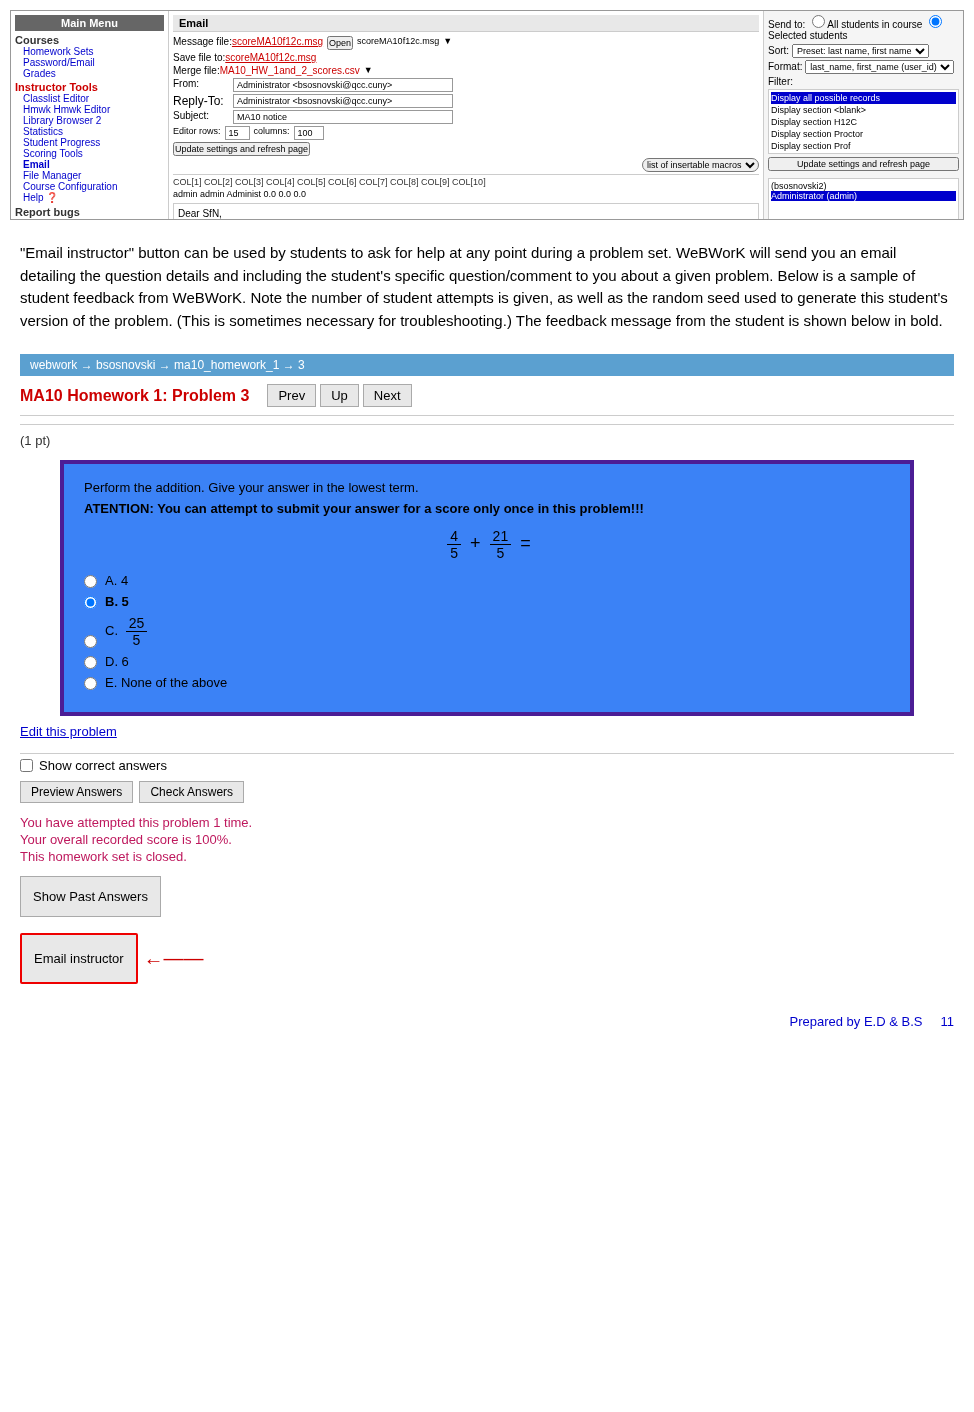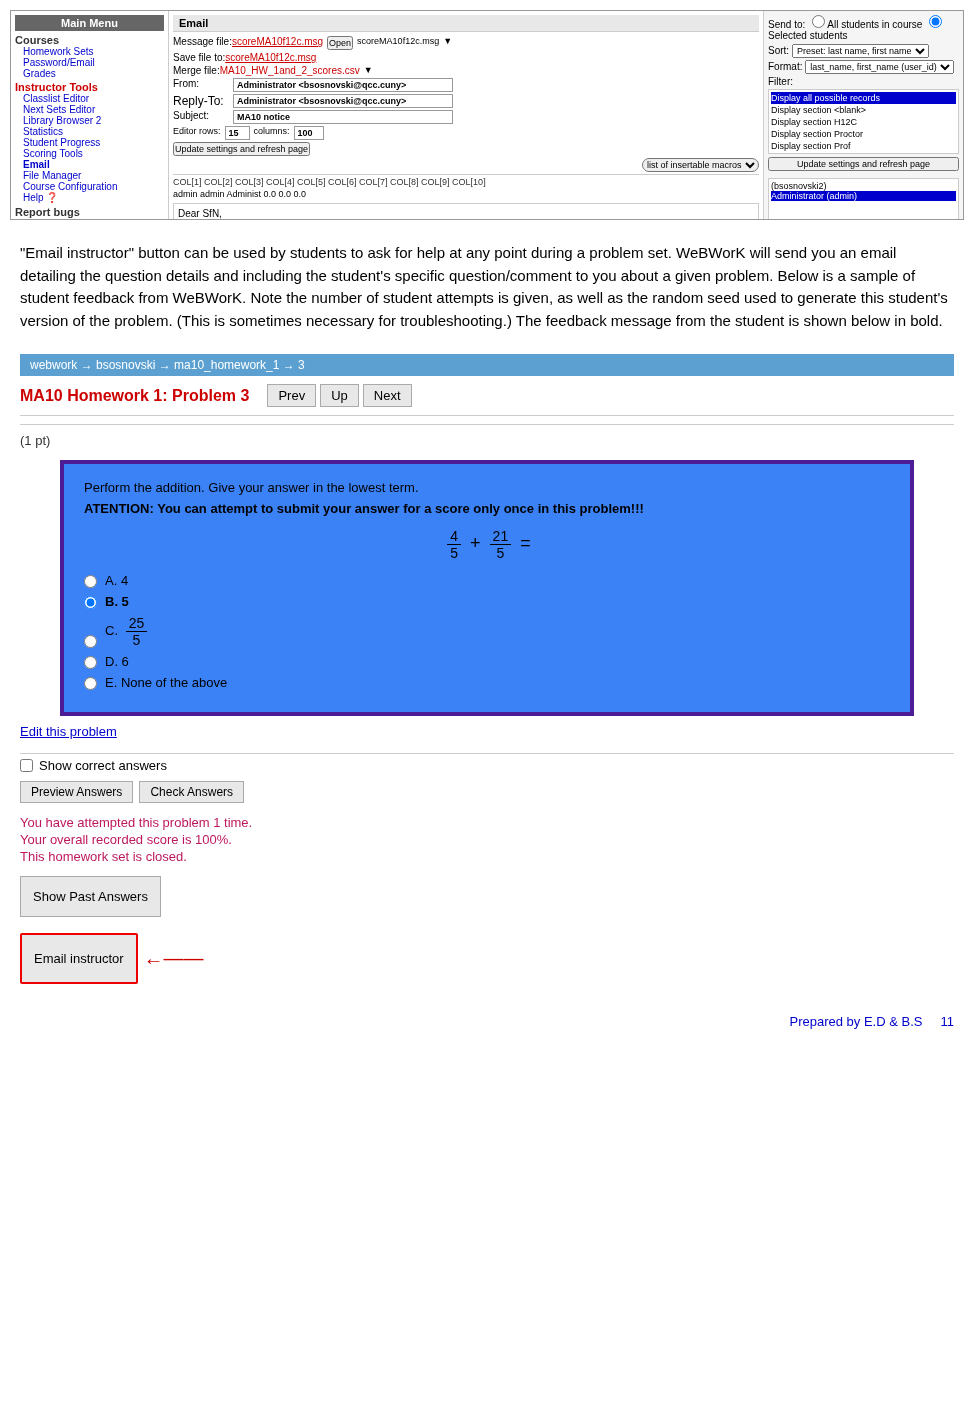--- a/index.html
+++ b/index.html
@@ -64,21 +64,21 @@
       border-bottom: 1px solid #ccc;
       margin-bottom: 4px;
     }
     .email-form-row {
       display: flex;
       align-items: flex-start;
       margin-bottom: 2px;
       font-size: 10px;
     }
     .email-form-row label { width: 90px; }
-    .email-form-row input[type=text] { font-size: 10px; padding: 1px 3px; border: 1px solid #999; width: 200px; font-weight: bold; }
+    .email-form-row input[type=text] { font-size: 10px; padding: 1px 3px; border: 1px solid #999; width: 200px; }
     .email-body-area {
       border: 1px solid #ccc;
       background: #fff;
       padding: 4px;
       font-size: 10px;
       margin-top: 4px;
       height: 80px;
       overflow: hidden;
     }
     .col-row {
@@ -290,21 +290,21 @@
 <div class="screenshot-area">
 
   <div class="sidebar">
     <div class="main-menu-title">Main Menu</div>
     <div class="section-title">Courses</div>
     <a>Homework Sets</a>
     <a>Password/Email</a>
     <a>Grades</a>
     <div class="section-subtitle">Instructor Tools</div>
     <a>Classlist Editor</a>
-    <a>Next Sets Editor</a>
+    <a>Hmwk Hmwk Editor</a>
     <a>Library Browser 2</a>
     <a>Statistics</a>
     <a>Student Progress</a>
     <a>Scoring Tools</a>
     <a style="font-weight:bold;">Email</a>
     <a>File Manager</a>
     <a>Course Configuration</a>
     <a>Help ❓</a>
     <div class="section-title">Report bugs</div>
   </div>

